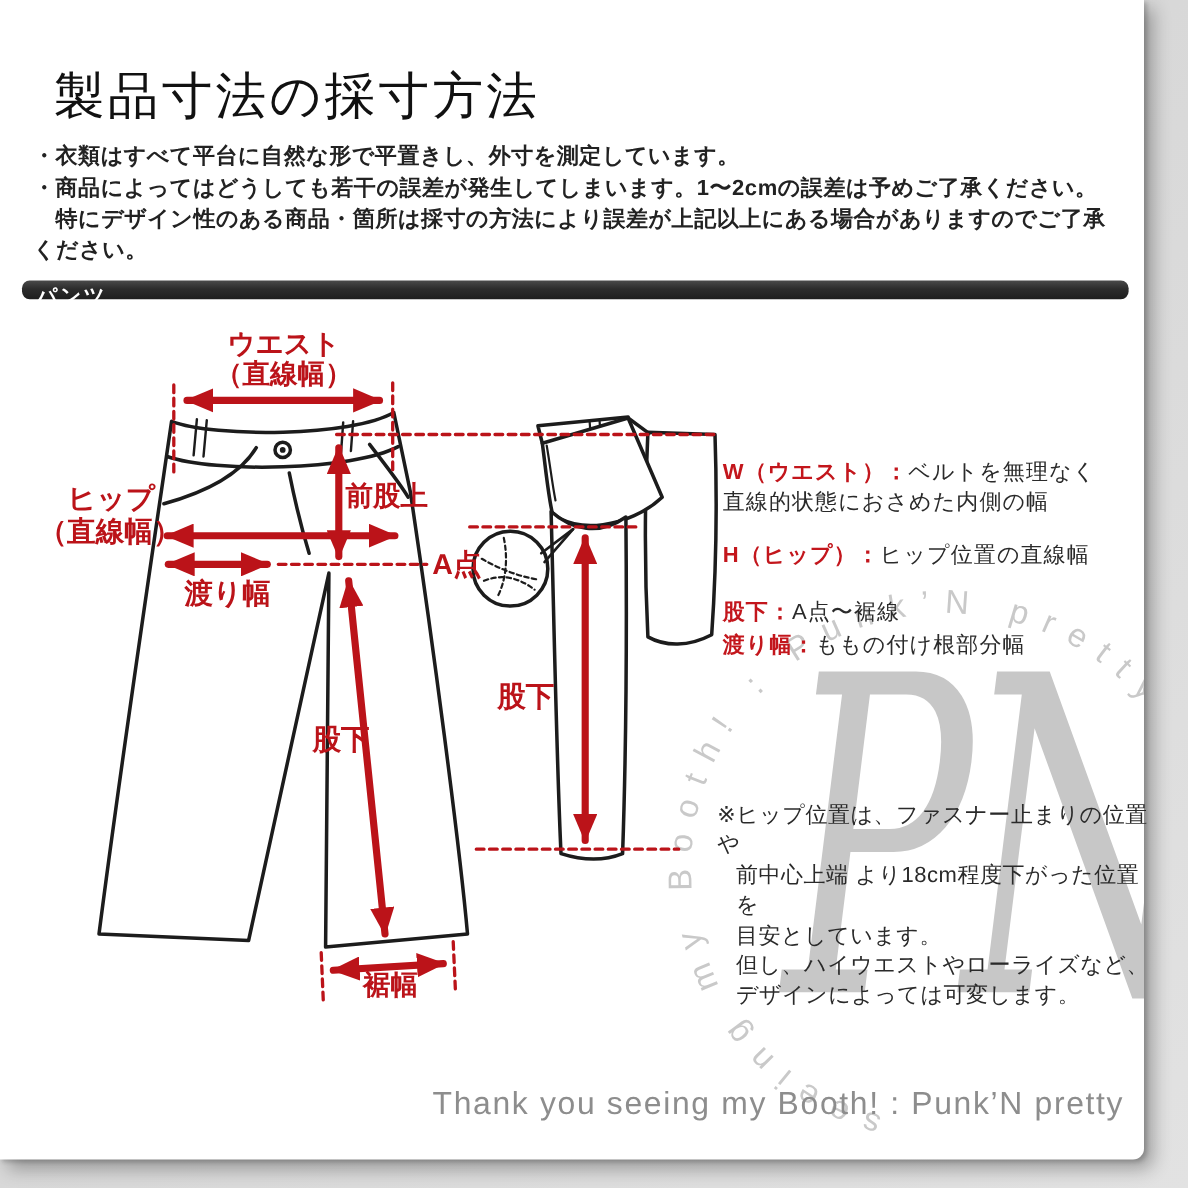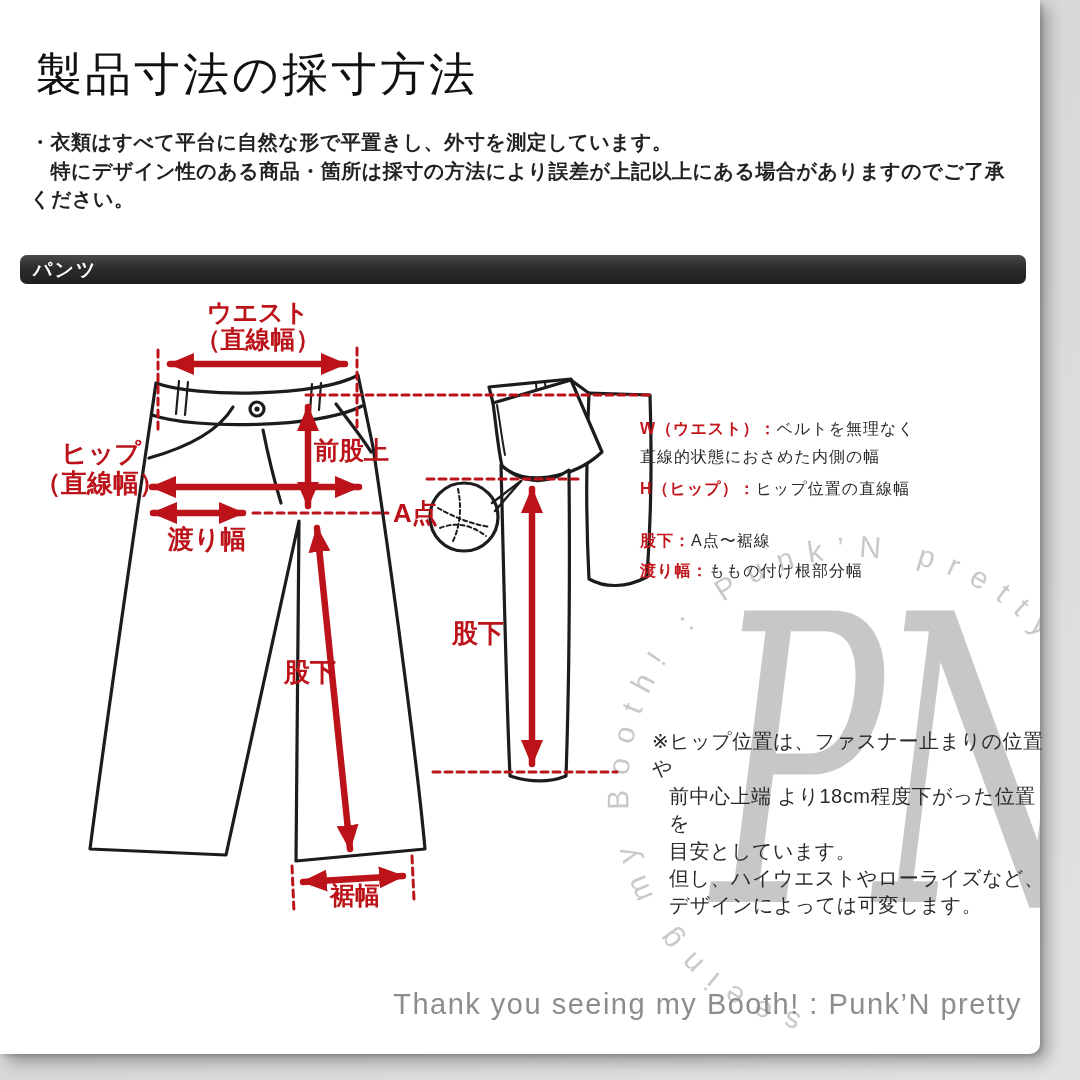--- a/index.html
+++ b/index.html
@@ -9,34 +9,34 @@
     font-family:"Liberation Sans","DejaVu Sans",sans-serif;
   }
   .page{
     position:absolute;left:0;top:0;width:1040px;height:1054px;background:#ffffff;
     box-shadow:8px 8px 16px rgba(0,0,0,0.30), 2px 2px 4px rgba(0,0,0,0.18);
     border-bottom-right-radius:10px;
   }
   .content{position:absolute;inset:0;z-index:2;}
   .wm{position:absolute;inset:0;z-index:1;}
   .page-title{
-    position:absolute;left:36px;top:44px;margin:0;
+    position:absolute;left:36px;top:44px;margin:13px;
     font-size:46px;font-weight:500;color:#111;letter-spacing:3px;
   }
   .notes{position:absolute;left:30px;top:128px;width:990px;
     font-size:20px;line-height:28.5px;color:#222;letter-spacing:0.5px;font-weight:bold;}
   .section-bar{
-    position:absolute;left:20px;top:255px;width:1006px;height:29px;
+    position:absolute;left:20px;top:255px;width:1006px;height:17px;
     border-radius:7px;
     background:linear-gradient(#4a4a4a,#2c2c2c 45%,#1e1e1e);
     color:#fff;font-size:19px;font-weight:bold;line-height:29px;
     padding-left:13px;box-sizing:border-box;letter-spacing:2px;
   }
-  .defs{position:absolute;left:640px;top:415px;width:360px;
-    font-size:16px;color:#2a2a2a;letter-spacing:1px;}
+  .defs{position:absolute;left:657px;top:415px;width:360px;
+    font-size:20px;color:#2a2a2a;letter-spacing:1px;}
   .defs .wh{line-height:28px;}
   .defs .list{margin-top:23px;line-height:30px;}
   .red{color:#c3161c;font-weight:bold;}
   .indent{padding-left:22px;}
   .remark{position:absolute;left:652px;top:728px;width:400px;
     font-size:20px;line-height:27.4px;color:#2a2a2a;letter-spacing:0.5px;}
   .remark .cont{padding-left:17px;}
   .footer{
     position:absolute;top:988px;right:18px;
     font-size:29px;color:#8d8d8d;letter-spacing:1.5px;
@@ -58,20 +58,21 @@
       <textPath href="#wmcircle">seeing my Booth! : Punk’N pretty Thank you</textPath>
     </text>
   </svg>
 
   <div class="content">
 
     <h1 class="page-title">製品寸法の採寸方法</h1>
 
     <div class="notes">
       <div>・衣類はすべて平台に自然な形で平置きし、外寸を測定しています。</div>
+      <div>・商品によってはどうしても若干の誤差が発生してしまいます。1〜2cmの誤差は予めご了承ください。</div>
       <div>　特にデザイン性のある商品・箇所は採寸の方法により誤差が上記以上にある場合がありますのでご了承ください。</div>
     </div>
 
     <div class="section-bar">
       <span>パンツ</span>
     </div>
 
     <svg width="1040" height="1054" viewBox="0 0 1040 1054" style="position:absolute;left:0;top:0;">
       <defs>
         <marker id="ah" viewBox="0 0 26 22" refX="24" refY="11" markerWidth="26" markerHeight="22" orient="auto-start-reverse" markerUnits="userSpaceOnUse">
@@ -156,21 +157,21 @@
         <text class="dlabel" x="355" y="904" font-size="25" text-anchor="middle">裾幅</text>
         <text class="dlabel" x="452" y="642" font-size="26">股下</text>
       </g>
     </svg>
 
     <div class="defs">
       <div class="wh">
         <span class="red">W（ウエスト）：</span><span>ベルトを無理なく</span>
       </div>
       <div class="wh">直線的状態におさめた内側の幅</div>
-      <div class="wh" style="margin-top:4px;">
+      <div class="wh" style="margin-top:20px;">
         <span class="red">H（ヒップ）：</span><span>ヒップ位置の直線幅</span>
       </div>
       <div class="list">
         <div>
           <span class="red">股下：</span><span>A点〜裾線</span>
         </div>
         <div>
           <span class="red">渡り幅：</span><span>ももの付け根部分幅</span>
         </div>
       </div>

